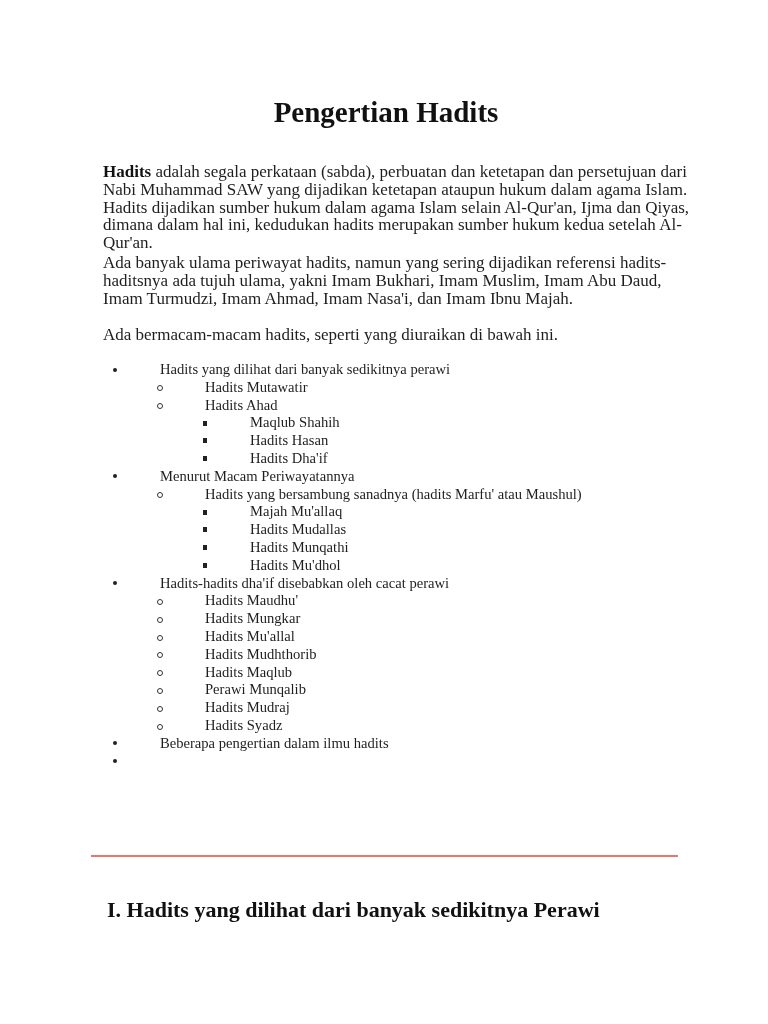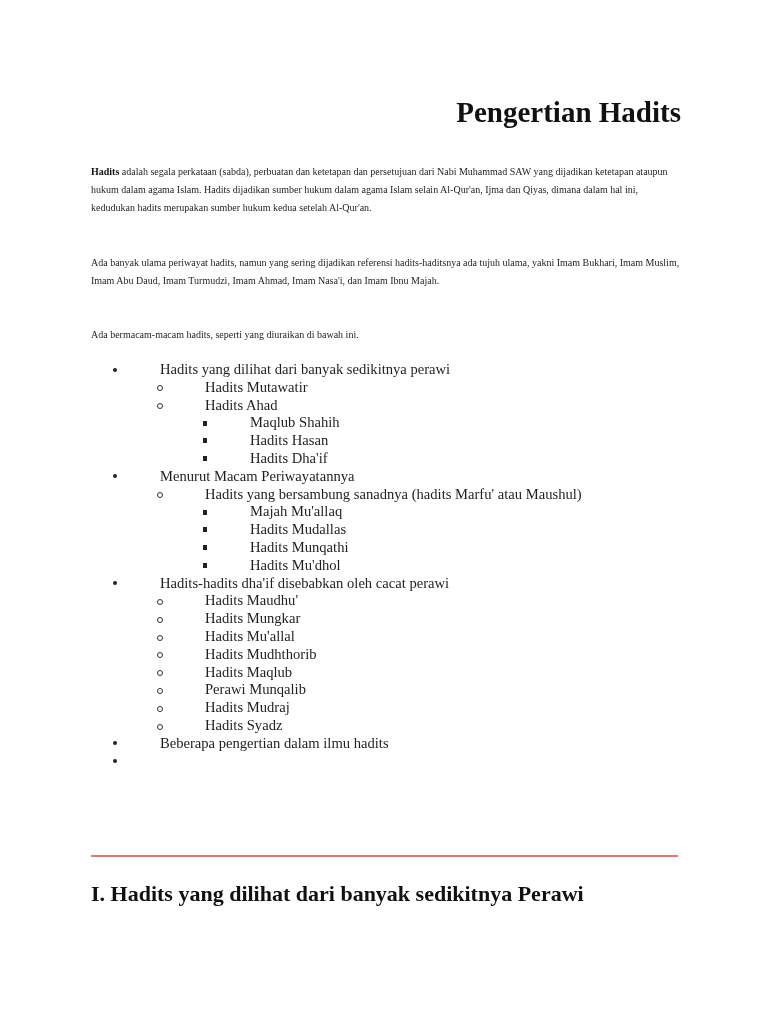--- a/index.html
+++ b/index.html
@@ -20,32 +20,32 @@
       left: 91px;
       top: 0;
       width: 590px;
     }
     h1.title {
       position: absolute;
       left: 0;
       top: 94px;
       width: 590px;
       margin: 0;
-      text-align: right;
+      text-align: center;
       font-size: 29px;
       font-weight: bold;
       line-height: 36px;
       color: #111;
     }
     .para {
       position: absolute;
-      left: 0;
+      left: 12px;
       width: 590px;
       margin: 0;
-      font-size: 10px;
+      font-size: 17px;
       line-height: 17.8px;
       color: #1e1e1e;
     }
     .para b { font-weight: bold; color: #111; }
     #p1 { top: 163px; }
     #p2 { top: 254px; }
     #p3 { top: 326px; }
 
     .list {
       position: absolute;
@@ -105,21 +105,21 @@
       left: 0;
       top: 855px;
       width: 587px;
       height: 0;
       border-top: 2px solid #e07a70;
     }
     h2.section {
       position: absolute;
       left: 0;
       top: 879px;
-      margin: 0;
+      margin: 16px;
       font-size: 22px;
       font-weight: bold;
       line-height: 30px;
       color: #111;
       white-space: nowrap;
     }
   </style>
 </head>
 <body>
 

